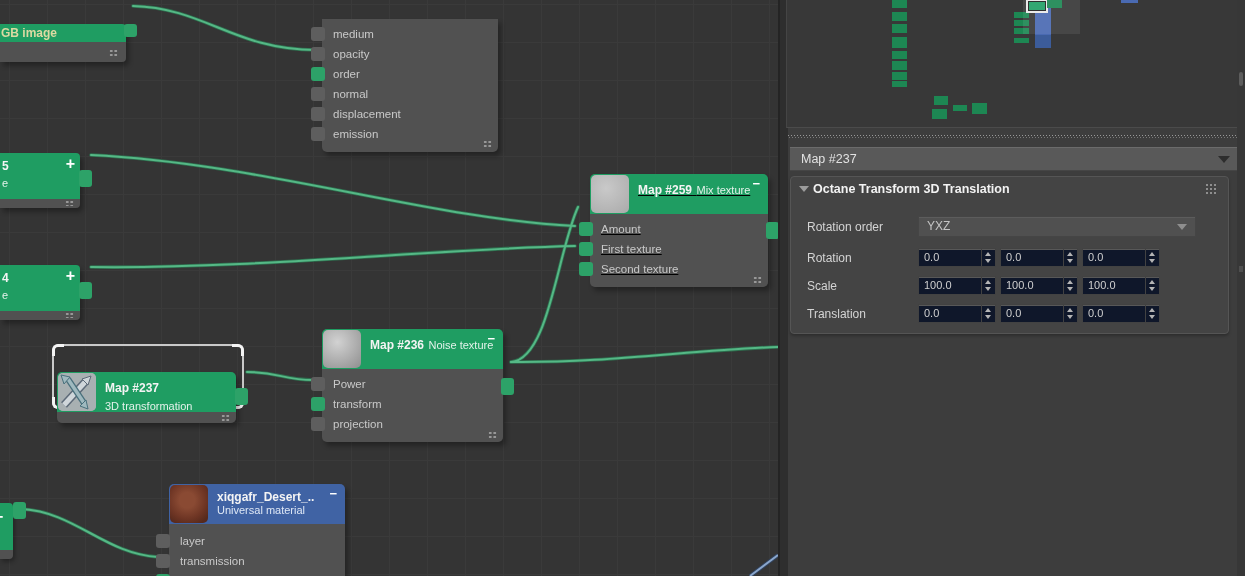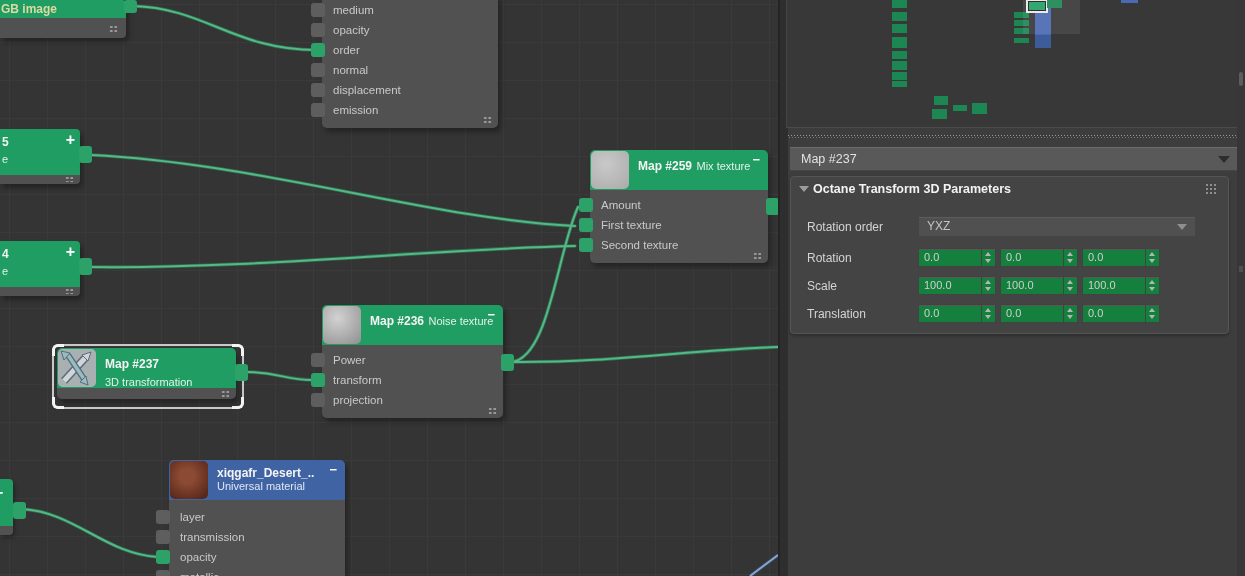--- a/index.html
+++ b/index.html
@@ -5,21 +5,21 @@
   html,body{margin:0;padding:0;background:#2b2b2b;}
   .stage{position:relative;width:1245px;height:576px;overflow:hidden;
          font-family:"Liberation Sans",sans-serif;background:#343434;-webkit-font-smoothing:antialiased;}
 
   
   .graph{position:absolute;left:0;top:0;width:778px;height:576px;background-color:#343434;
     background-image:linear-gradient(#3a3a3a 1px,transparent 1px),linear-gradient(90deg,#3a3a3a 1px,transparent 1px);
     background-size:38px 38px;background-position:9px 4px;overflow:hidden;}
   .wires{position:absolute;left:0;top:0;width:778px;height:576px;z-index:1;pointer-events:none;}
 
-  .node{position:absolute;z-index:2;border-radius:5px;box-shadow:3px 4px 5px rgba(0,0,0,.32);}
+  .node{position:absolute;z-index:2;border-radius:5px;box-shadow:3px 4px 5px rgba(0,0,0,.32);margin-top:24px;}
   .nhead{position:relative;background:#1f9d62;color:#fff;overflow:hidden;}
   .nbody{position:relative;background:#515151;}
   .ntitle{font-size:12px;font-weight:bold;color:#f4f4f4;line-height:14px;white-space:nowrap;overflow:hidden;}
   .nsub{font-size:11px;color:#e3f2ea;line-height:13px;white-space:nowrap;overflow:hidden;}
   .collapse-btn{position:absolute;right:8px;top:2px;color:#fff;font-size:13px;font-weight:bold;cursor:pointer;}
   .plus-btn{position:absolute;right:5px;top:2px;color:#fff;font-size:16px;font-weight:bold;}
   .srow{position:relative;height:20px;line-height:20px;}
   .slabel{display:block;padding-left:11px;font-size:11.5px;color:#c9c9c9;white-space:nowrap;}
   .conn{position:absolute;width:14px;height:14px;border-radius:3px;background:#5e5e5e;}
   .conn.on{background:#2da268;}
@@ -64,21 +64,21 @@
   .rhead{position:absolute;left:0;top:0;width:100%;height:24px;cursor:pointer;}
   .rhead .caret{left:8px;top:9px;border-left:5px solid transparent;border-right:5px solid transparent;border-top:6px solid #9c9c9c;}
   .rtitle{position:absolute;left:22px;top:5px;font-size:12.5px;font-weight:bold;color:#f2f2f2;}
   .rgrip{position:absolute;right:10px;top:6px;width:13px;height:11px;
     background-image:radial-gradient(circle,#8f8f8f .9px,transparent 1.2px);background-size:4px 4px;}
   .plabel{position:absolute;left:16px;font-size:12px;color:#d4d4d4;line-height:18px;}
   .dd{position:absolute;left:127px;top:39px;width:276px;height:19px;background:#505050;
     border:1px solid #454545;box-shadow:inset 0 1px 0 #5c5c5c;cursor:pointer;}
   .dd .dv{font-size:12px;color:#c4c4c4;line-height:19px;padding-left:8px;}
   .dd .caret{right:8px;top:7px;border-left:5px solid transparent;border-right:5px solid transparent;border-top:6px solid #8e8e8e;}
-  .spin{position:absolute;width:76px;height:17px;background:#15803d;border:1px solid #424242;box-shadow:inset 0 1px 0 #585858;}
+  .spin{position:absolute;width:76px;height:17px;background:#0f172a;border:1px solid #424242;box-shadow:inset 0 1px 0 #585858;}
   .spin .sv{font-size:11px;color:#cfcfcf;line-height:17px;padding-left:5px;}
   .spin .arrows{position:absolute;right:0;top:0;width:13px;height:17px;border-left:1px solid #424242;cursor:pointer;}
   .tri-up{position:absolute;left:3px;top:3px;width:0;height:0;border-left:3.5px solid transparent;border-right:3.5px solid transparent;border-bottom:4px solid #b5b5b5;}
   .tri-dn{position:absolute;left:3px;bottom:3px;width:0;height:0;border-left:3.5px solid transparent;border-right:3.5px solid transparent;border-top:4px solid #b5b5b5;}
   .scrollhint{position:absolute;left:459px;top:0;width:8px;height:576px;background:#373737;}
   .scrollhint .h1{position:absolute;left:2px;top:72px;width:4px;height:14px;background:#5d5d5d;border-radius:2px;}
   .scrollhint .h2{position:absolute;left:2px;top:266px;width:4px;height:6px;background:#4f4f4f;}
 </style>
 </head>
 <body>
@@ -167,21 +167,21 @@
         <span class="ntitle" style="padding-left:2px;">4</span>
         <span class="nsub" style="padding-left:2px;margin-top:3px;display:block;">e</span>
         <span class="plus-btn">+</span>
       </div>
       <div class="nbody" style="height:9px;border-radius:0 0 4px 0;">
         <span class="grip" style="right:6px;top:1px;height:6px;"></span>
       </div>
       <span class="outconn" style="right:-12px;top:17px;"></span>
     </div>
 
-    <div class="node" style="left:590px;top:150px;width:178px;">
+    <div class="node" style="left:590px;top:150px;width:178px;text-decoration:underline;">
       <div class="nhead" style="height:40px;border-radius:5px 5px 0 0;">
         <span class="thumb" style="background:radial-gradient(circle at 40% 35%,#c9c9c9,#aaaaaa);"></span>
         <div style="margin-left:48px;padding-top:6px;">
           <span class="ntitle">Map #259</span>
           <span class="nsub">Mix texture</span>
         </div>
         <span class="collapse-btn">−</span>
       </div>
       <div class="nbody" style="border-radius:0 0 5px 5px;padding:5px 0 8px 0;">
         <div class="srow">
@@ -328,21 +328,21 @@
     <div class="dotline"></div>
 
     <div class="combo">
       <div class="cv">Map #237</div>
       <span class="caret"></span>
     </div>
 
     <div class="rollout">
       <div class="rhead">
         <span class="caret"></span>
-        <span class="rtitle">Octane Transform 3D Parameters</span>
+        <span class="rtitle">Octane Transform 3D Translation</span>
         <span class="rgrip"></span>
       </div>
 
       <span class="plabel" style="top:41px;">Rotation order</span>
       <div class="dd">
         <div class="dv">YXZ</div>
         <span class="caret"></span>
       </div>
 
       <span class="plabel" style="top:72px;">Rotation</span>

